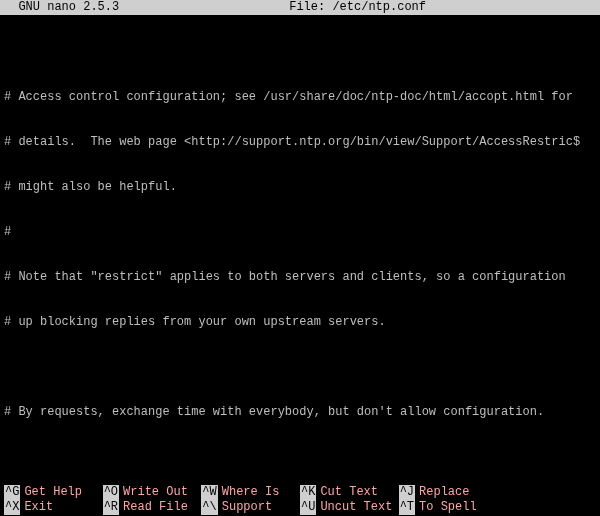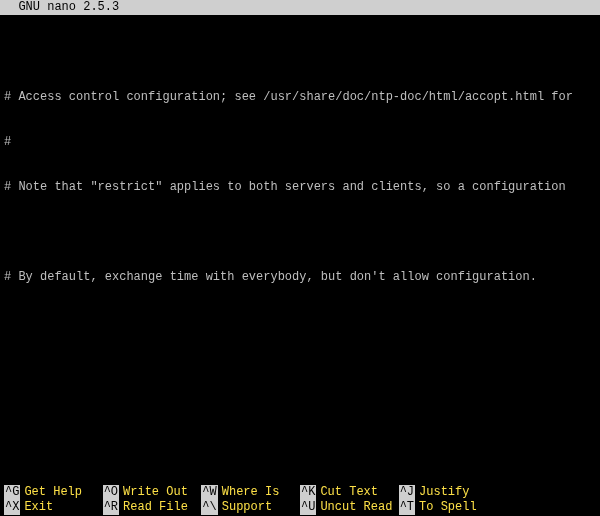--- a/index.html
+++ b/index.html
@@ -50,40 +50,44 @@
     align-items: center;
     white-space: pre;
     overflow: hidden;
   }
   .key {
     background: #cfcfcf;
     color: #000;
     padding: 0 1px;
     margin-right: 4px;
   }
-  .lbl { color: #fde047; }
+  .lbl { color: #fca5a5; }
 </style>
 </head>
 <body>
 
 <div class="screen">
 
   <div class="titlebar">
     <span class="left">  GNU nano 2.5.3</span>
     <span class="gap"></span>
+    <span class="file">File: /etc/ntp.conf</span>
     <span class="gap2"></span>
   </div>
 
   <div class="editor">
     <div class="line"></div>
     <div class="line"># Access control configuration; see /usr/share/doc/ntp-doc/html/accopt.html for</div>
+    <div class="line"># details.  The web page &lt;http://support.ntp.org/bin/view/Support/AccessRestric$</div>
+    <div class="line"># might also be helpful.</div>
     <div class="line">#</div>
     <div class="line"># Note that "restrict" applies to both servers and clients, so a configuration</div>
+    <div class="line"># up blocking replies from your own upstream servers.</div>
     <div class="line"></div>
-    <div class="line"># By default, exchange time with everybody, but don't allow configuration.</div>
+    <div class="line"># By requests, exchange time with everybody, but don't allow configuration.</div>
     
     
     
     
     
     
     
     
     
     
@@ -96,23 +100,23 @@
     
     
     
   </div>
 
   <div class="shortcuts">
     <div class="sc"><span class="key">^G</span><span class="lbl">Get Help</span></div>
     <div class="sc"><span class="key">^O</span><span class="lbl">Write Out</span></div>
     <div class="sc"><span class="key">^W</span><span class="lbl">Where Is</span></div>
     <div class="sc"><span class="key">^K</span><span class="lbl">Cut Text</span></div>
-    <div class="sc"><span class="key">^J</span><span class="lbl">Justify</span></div>
+    <div class="sc"><span class="key">^J</span><span class="lbl">Replace</span></div>
     <div class="sc"></div>
     <div class="sc"><span class="key">^X</span><span class="lbl">Exit</span></div>
     <div class="sc"><span class="key">^R</span><span class="lbl">Read File</span></div>
     <div class="sc"><span class="key">^\</span><span class="lbl">Support</span></div>
-    <div class="sc"><span class="key">^U</span><span class="lbl">Uncut Read</span></div>
+    <div class="sc"><span class="key">^U</span><span class="lbl">Uncut Text</span></div>
     <div class="sc"><span class="key">^T</span><span class="lbl">To Spell</span></div>
     <div class="sc"></div>
   </div>
 
 </div>
 
 </body></html>

